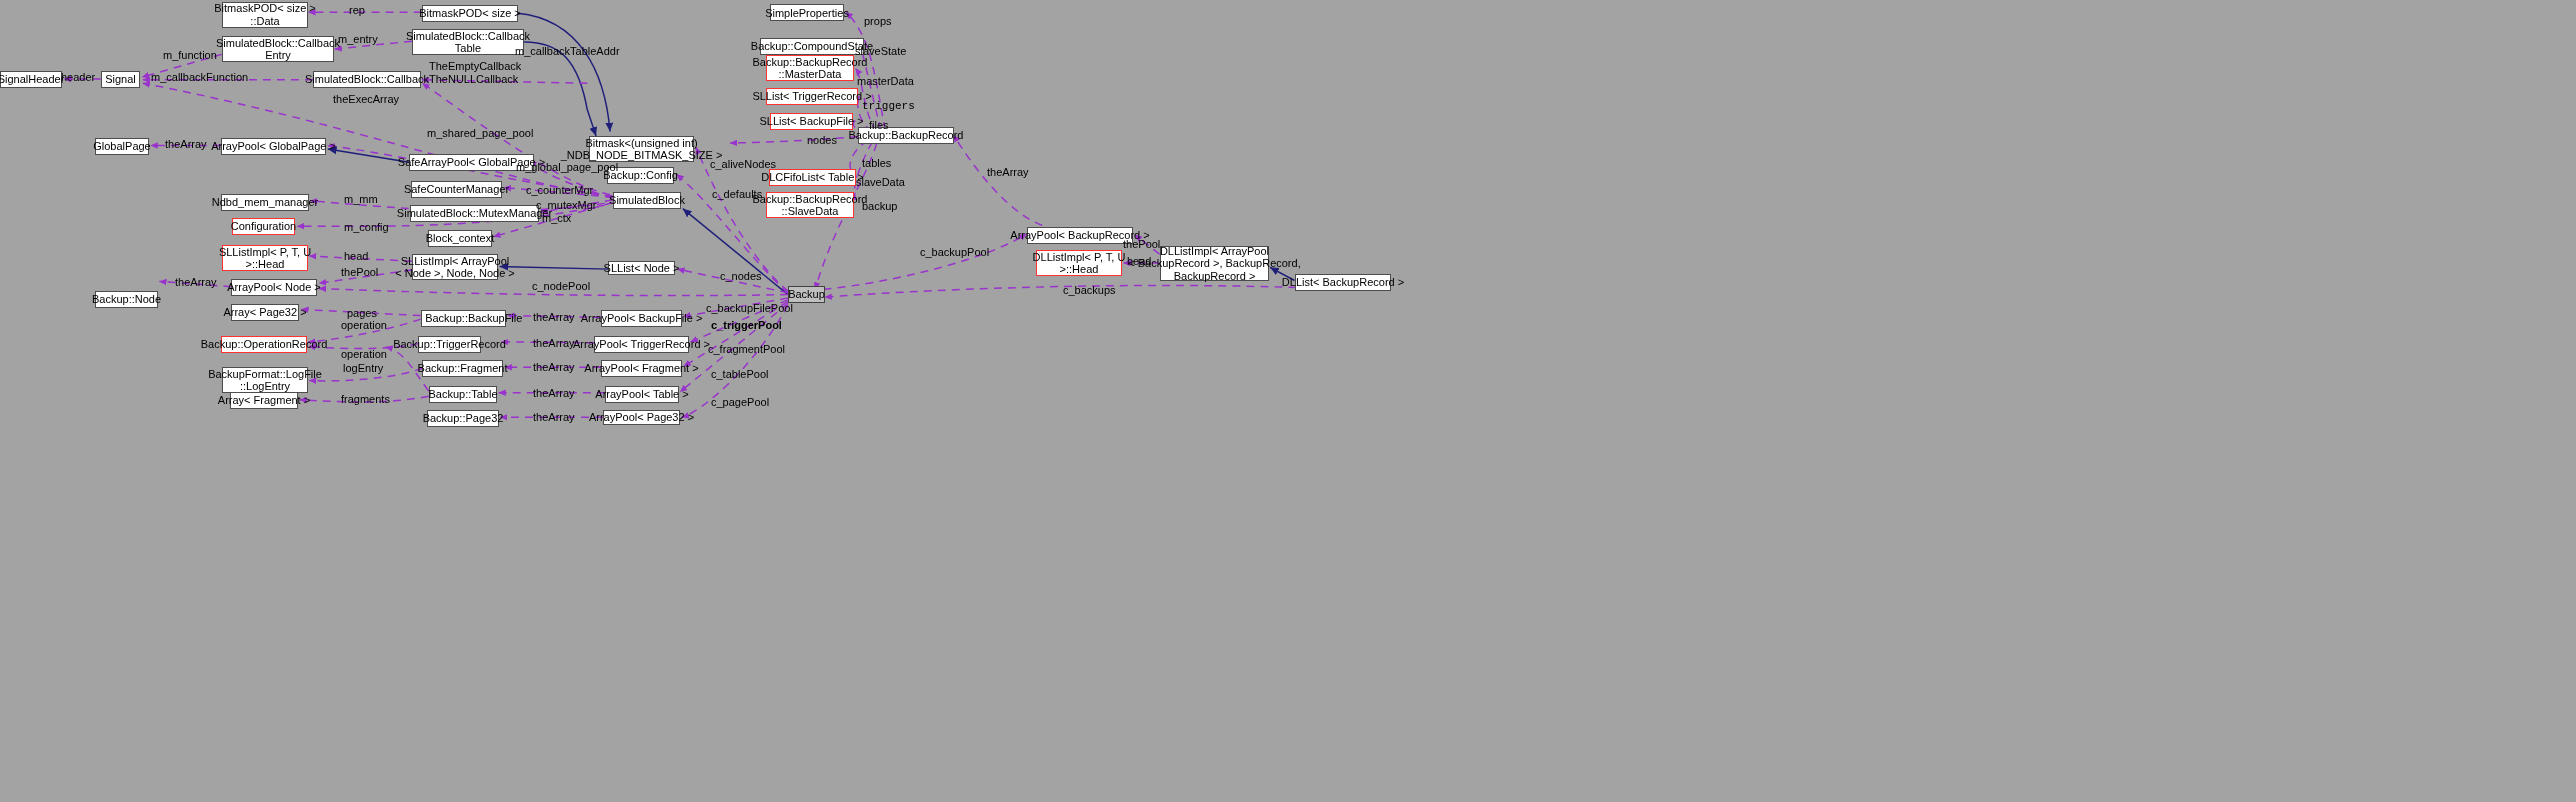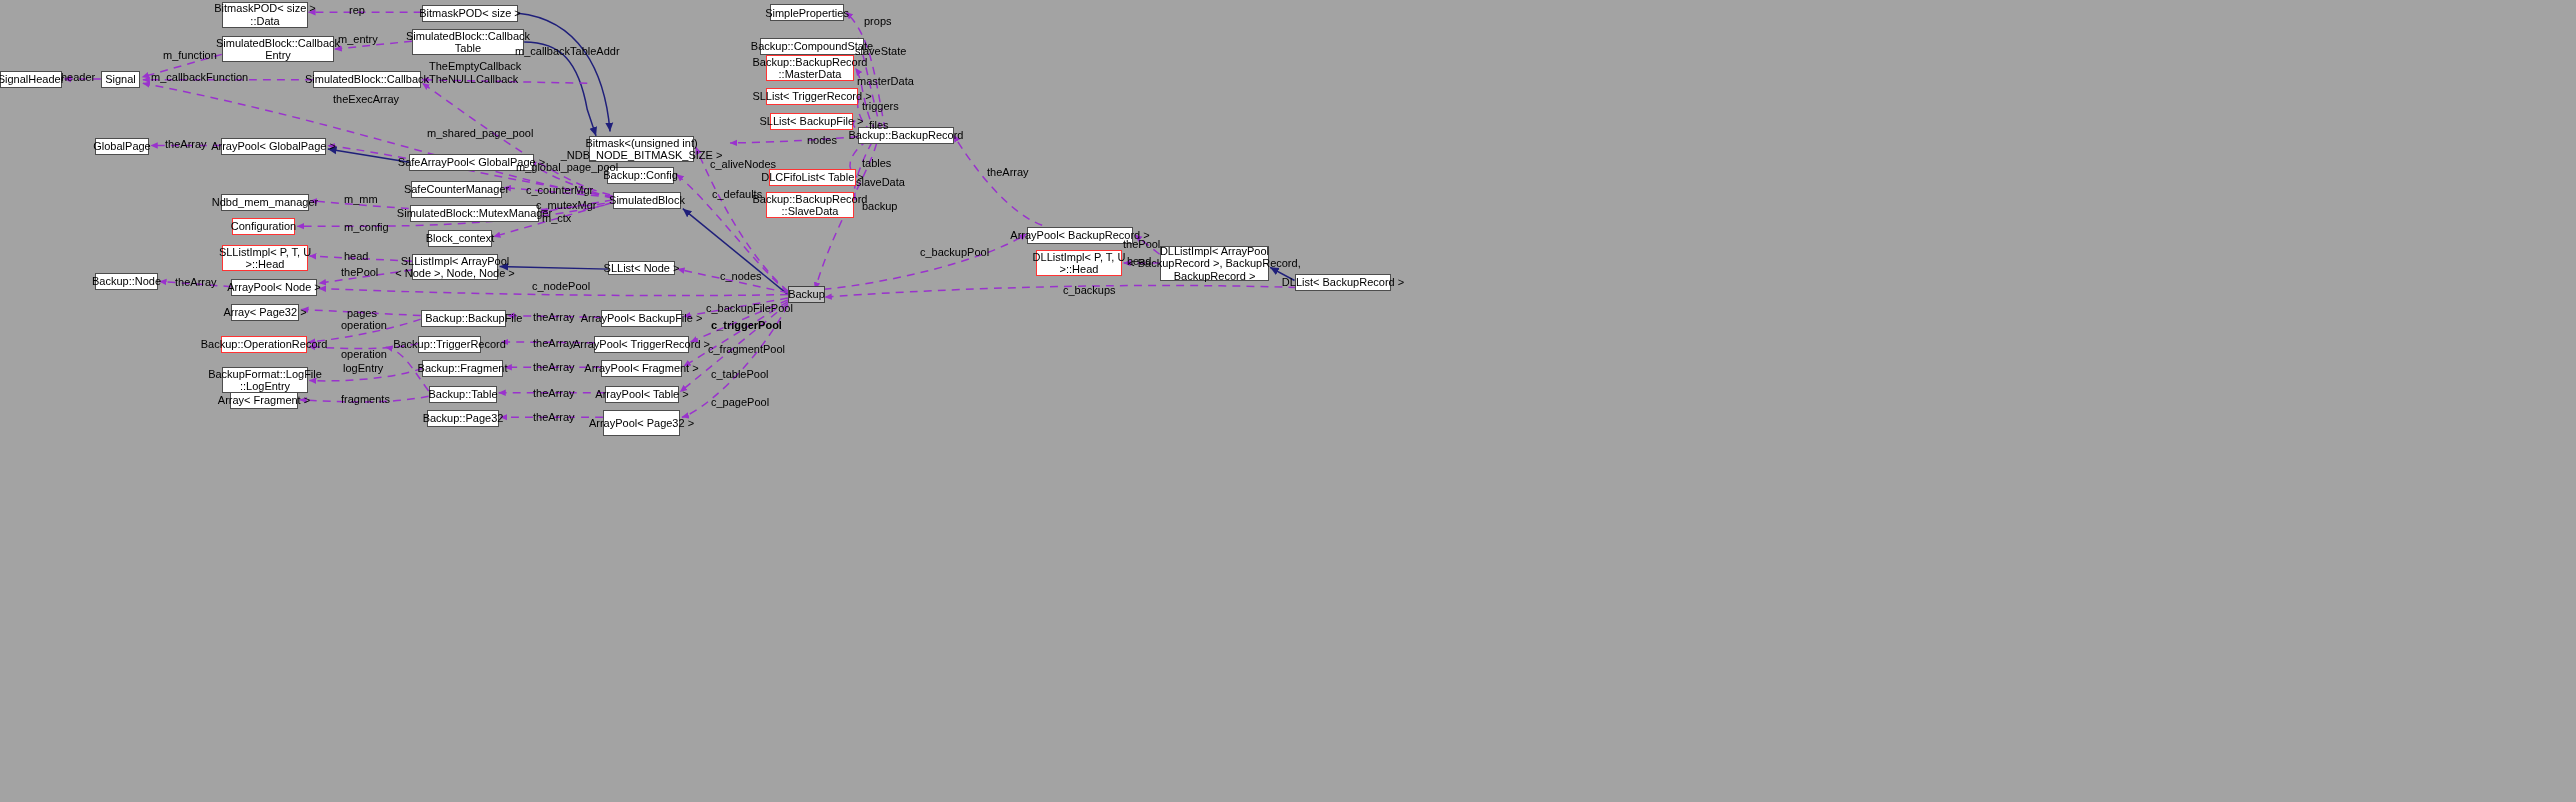--- a/index.html
+++ b/index.html
@@ -127,38 +127,38 @@
       <div class="node thick" style="left: 613px; top: 192px; width: 68px; height: 16.7px;">SimulatedBlock</div>
       <div class="node thick" style="left: 221px; top: 194px; width: 88px; height: 16.7px;">Ndbd_mem_manager</div>
       <div class="node thick" style="left: 410px; top: 205px; width: 129px; height: 16.7px;">SimulatedBlock::MutexManager</div>
       <div class="node red" style="left: 232px; top: 218px; width: 63px; height: 16.7px;">Configuration</div>
       <div class="node thick" style="left: 428px; top: 230px; width: 64px; height: 16.7px;">Block_context</div>
       <div class="node red" style="left: 222px; top: 245px; width: 86px; height: 26px;">SLListImpl&lt; P, T, U
 &gt;::Head</div>
       <div class="node thick" style="left: 412px; top: 254px; width: 86px; height: 26px;">SLListImpl&lt; ArrayPool
 &lt; Node &gt;, Node, Node &gt;</div>
       <div class="node thick" style="left: 608px; top: 261px; width: 67px; height: 14px;">SLList&lt; Node &gt;</div>
-      <div class="node thick" style="left: 95px; top: 273px; width: 63px; height: 16.7px;">Backup::Node</div>
+      <div class="node thick" style="left: 95px; top: 291px; width: 63px; height: 16.7px;">Backup::Node</div>
       <div class="node thick" style="left: 231px; top: 279px; width: 86px; height: 16.7px;">ArrayPool&lt; Node &gt;</div>
       <div class="node focus" style="left: 788px; top: 286px; width: 37px; height: 16.7px;">Backup</div>
       <div class="node thick" style="left: 231px; top: 304px; width: 68px; height: 16.7px;">Array&lt; Page32 &gt;</div>
       <div class="node thick" style="left: 421px; top: 310px; width: 85px; height: 16.7px; padding-left: 24px;">Backup::BackupFile</div>
       <div class="node thick" style="left: 601px; top: 310px; width: 81px; height: 16.7px;">ArrayPool&lt; BackupFile &gt;</div>
       <div class="node red" style="left: 221px; top: 336px; width: 86px; height: 16.7px;">Backup::OperationRecord</div>
       <div class="node thick" style="left: 418px; top: 336px; width: 63px; height: 16.7px;">Backup::TriggerRecord</div>
       <div class="node thick" style="left: 594px; top: 336px; width: 95px; height: 16.7px;">ArrayPool&lt; TriggerRecord &gt;</div>
       <div class="node thick" style="left: 222px; top: 367px; width: 86px; height: 26px;">BackupFormat::LogFile
 ::LogEntry</div>
       <div class="node thick" style="left: 422px; top: 360px; width: 81px; height: 16.7px;">Backup::Fragment</div>
       <div class="node thick" style="left: 601px; top: 360px; width: 81px; height: 16.7px;">ArrayPool&lt; Fragment &gt;</div>
       <div class="node thick" style="left: 230px; top: 392px; width: 68px; height: 16.7px;">Array&lt; Fragment &gt;</div>
       <div class="node thick" style="left: 429px; top: 386px; width: 68px; height: 16.7px;">Backup::Table</div>
       <div class="node thick" style="left: 605px; top: 386px; width: 74px; height: 16.7px;">ArrayPool&lt; Table &gt;</div>
       <div class="node thick" style="left: 427px; top: 410px; width: 72px; height: 16.7px;">Backup::Page32</div>
-      <div class="node thick" style="left: 603px; top: 410px; width: 77px; height: 26px; text-align: center;">ArrayPool&lt; Page32 &gt;</div>
+      <div class="node thick" style="left: 603px; top: 410px; width: 77px; height: 15px; text-align: center;">ArrayPool&lt; Page32 &gt;</div>
       <div class="node thick" style="left: 770px; top: 4.4px; width: 74px; height: 16.7px;">SimpleProperties</div>
       <div class="node thick" style="left: 760px; top: 38px; width: 104px; height: 16.7px;">Backup::CompoundState</div>
       <div class="node red" style="left: 766px; top: 55px; width: 88px; height: 26px;">Backup::BackupRecord
 ::MasterData</div>
       <div class="node red" style="left: 766px; top: 88px; width: 92px; height: 16.7px;">SLList&lt; TriggerRecord &gt;</div>
       <div class="node red" style="left: 770px; top: 113px; width: 83px; height: 16.7px;">SLList&lt; BackupFile &gt;</div>
       <div class="node thick" style="left: 858px; top: 127px; width: 96px; height: 16.7px;">Backup::BackupRecord</div>
       <div class="node red" style="left: 769px; top: 169px; width: 87px; height: 16.7px;">DLCFifoList&lt; Table &gt;</div>
       <div class="node red" style="left: 766px; top: 192px; width: 88px; height: 26px;">Backup::BackupRecord
 ::SlaveData</div>
@@ -206,21 +206,21 @@
       <div class="edgelabel" style="left: 533px; top: 361px;">theArray</div>
       <div class="edgelabel" style="left: 343px; top: 362px;">logEntry</div>
       <div class="edgelabel" style="left: 711px; top: 368px;">c_tablePool</div>
       <div class="edgelabel" style="left: 533px; top: 387px;">theArray</div>
       <div class="edgelabel" style="left: 341px; top: 393px;">fragments</div>
       <div class="edgelabel" style="left: 711px; top: 396px;">c_pagePool</div>
       <div class="edgelabel" style="left: 533px; top: 411px;">theArray</div>
       <div class="edgelabel" style="left: 864px; top: 15px;">props</div>
       <div class="edgelabel" style="left: 855px; top: 45px;">slaveState</div>
       <div class="edgelabel" style="left: 857px; top: 75px;">masterData</div>
-      <div class="edgelabel" style="left: 862px; top: 100px;">triggers</div>
+      <div class="edgelabel" style="left: 862px; top: 100px; font-family: Liberation Mono, monospace;">triggers</div>
       <div class="edgelabel" style="left: 869px; top: 119px;">files</div>
       <div class="edgelabel" style="left: 807px; top: 134px;">nodes</div>
       <div class="edgelabel" style="left: 862px; top: 157px;">tables</div>
       <div class="edgelabel" style="left: 856px; top: 176px;">slaveData</div>
       <div class="edgelabel" style="left: 862px; top: 200px;">backup</div>
       <div class="edgelabel" style="left: 987px; top: 166px;">theArray</div>
       <div class="edgelabel" style="left: 920px; top: 246px;">c_backupPool</div>
       <div class="edgelabel" style="left: 1123px; top: 238px;">thePool</div>
       <div class="edgelabel" style="left: 1127px; top: 255px;">head</div>
       <div class="edgelabel" style="left: 1063px; top: 284px;">c_backups</div>

